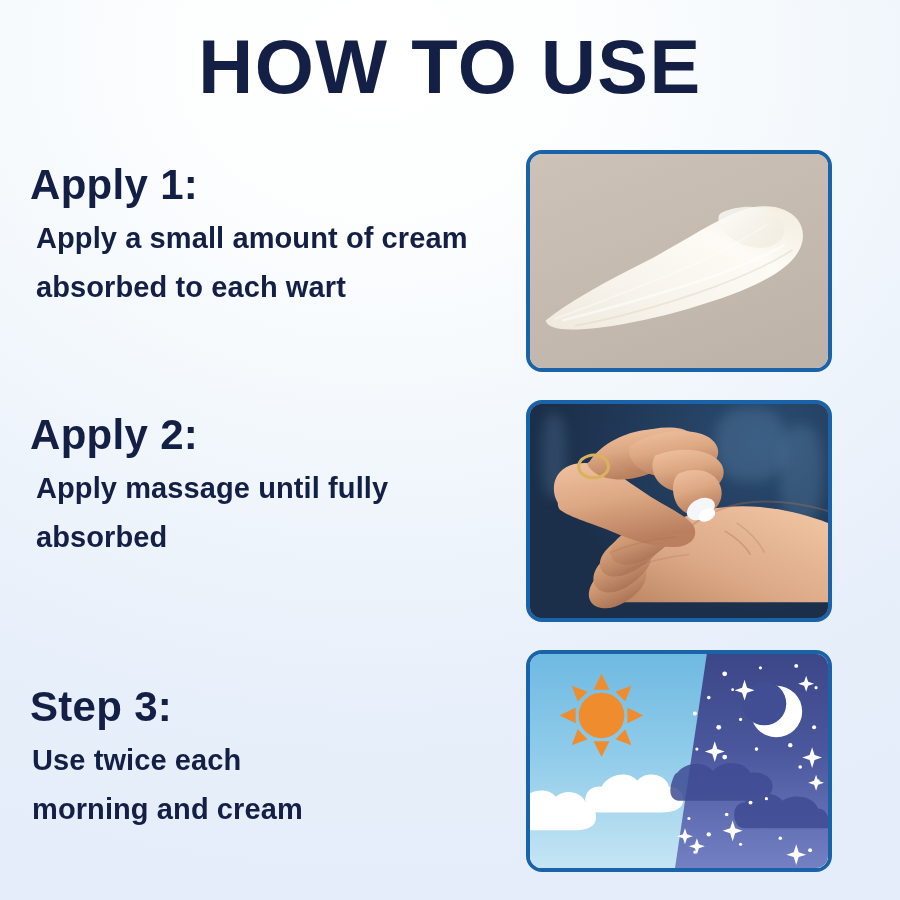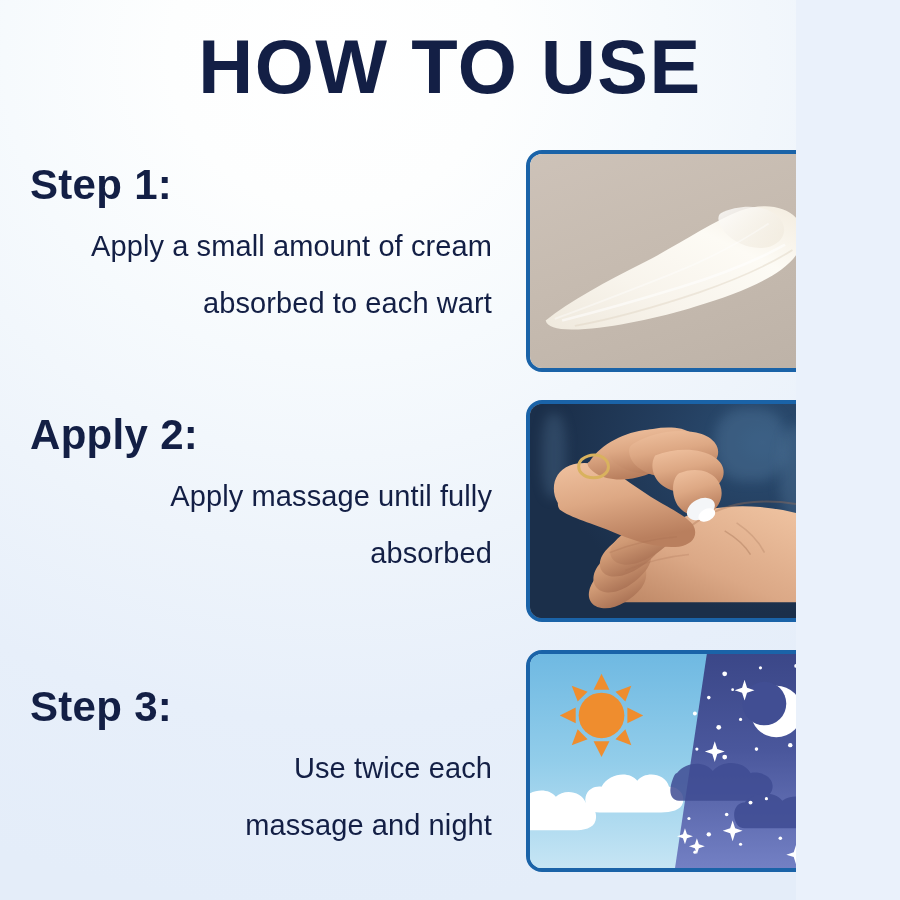--- a/index.html
+++ b/index.html
@@ -9,21 +9,21 @@
   body {
     width: 900px;
     height: 900px;
     overflow: hidden;
     font-family: "Liberation Sans", sans-serif;
     background: #eaf1fb;
   }
 
   #page {
     position: relative;
-    width: 796px;
+    width: 900px;
     height: 900px;
     background:
       radial-gradient(115% 95% at 42% 6%, #ffffff 0%, #fdfefe 18%, #f6fafd 36%, #eef4fb 58%, #e7effa 78%, #e4edf9 100%);
     overflow: hidden;
   }
 
   
   .page-title {
     position: absolute;
     top: 24px;
@@ -52,25 +52,24 @@
     font-size: 42px;
     line-height: 50px;
     font-weight: bold;
     color: #131f45;
     letter-spacing: 0.3px;
     margin: 0 0 4px 2px;
   }
   .step-body {
     font-size: 29px;
     line-height: 41px;
-    font-weight: normal;
+    font-weight: bold;
     color: #131f45;
     letter-spacing: 0.1px;
-    margin: 16px;
-    text-align: right;
+    margin: 8px;
   }
   .step-3 .step-body { margin-left: 4px; }
 
   
   .img-card {
     position: absolute;
     left: 526px;
     width: 306px;
     height: 222px;
     box-sizing: border-box;
@@ -134,21 +133,21 @@
   .dn-svg svg { display: block; width: 100%; height: 100%; }
 </style>
 </head>
 <body>
 
 <div id="page">
 
   <div class="page-title">HOW TO USE</div>
 
   <div class="step-block step-1">
-    <div class="step-heading">Step 1:</div>
+    <div class="step-heading">Apply 1:</div>
     <div class="step-body">Apply a small amount of cream</div>
     <div class="step-body">absorbed to each wart</div>
   </div>
 
   <div class="img-card card-1">
     <div class="card-inner">
       <div class="cream-bg"></div>
       <div class="cream-blob">
         <svg viewBox="0 0 300 160" preserveAspectRatio="none">
           <defs>
@@ -232,21 +231,21 @@
           <path d="M196,128 C206,134 216,142 222,152" fill="none" stroke="#9c6b4e" stroke-opacity="0.35" stroke-width="1.5"></path>
           <path d="M208,120 C220,128 230,138 236,150" fill="none" stroke="#9c6b4e" stroke-opacity="0.25" stroke-width="1.5"></path>
         </svg>
       </div>
     </div>
   </div>
 
   <div class="step-block step-3">
     <div class="step-heading">Step 3:</div>
     <div class="step-body">Use twice each</div>
-    <div class="step-body">massage and night</div>
+    <div class="step-body">morning and cream</div>
   </div>
 
   <div class="img-card card-3">
     <div class="card-inner">
       <div class="daynight"></div>
       <div class="dn-svg">
         <svg viewBox="0 0 300 216" preserveAspectRatio="none">
           <defs>
             <linearGradient id="dayG" x1="0" y1="0" x2="0" y2="1">
               <stop offset="0%" stop-color="#6fb9e2"></stop>

